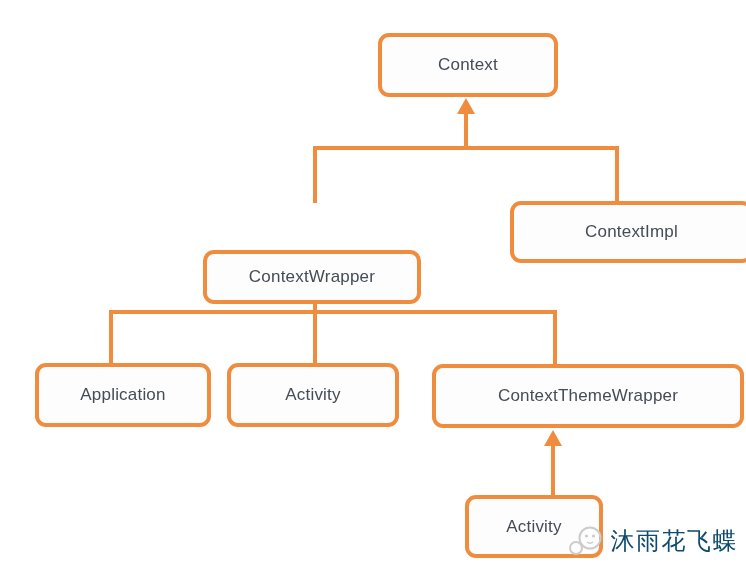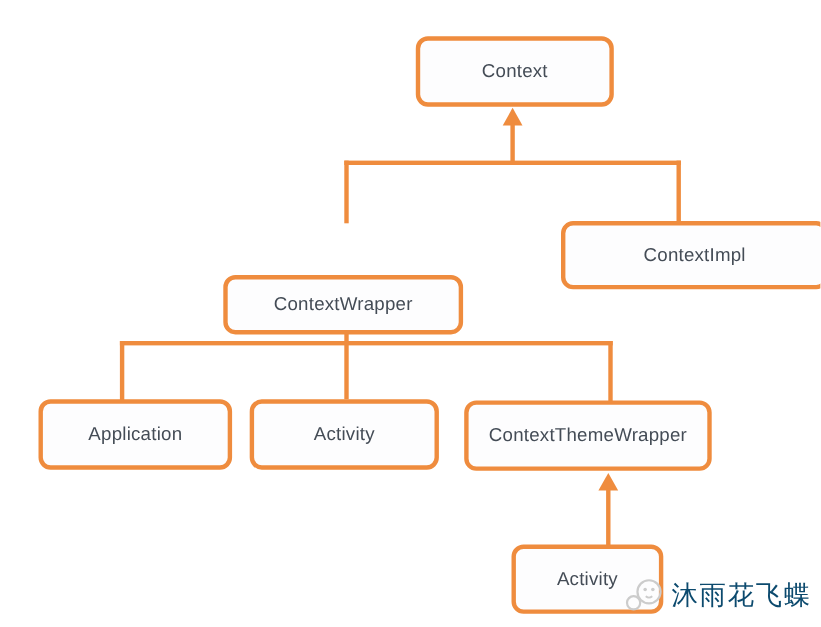--- a/index.html
+++ b/index.html
@@ -21,21 +21,21 @@
     font-size:17px;
     display:flex;align-items:center;justify-content:center;
     text-align:center;
     letter-spacing:.2px;
   }
   .n-context            {left:378px;top:33px; width:180px;height:64px;}
   .n-contextwrapper     {left:203px;top:202px;width:218px;height:54px;margin-top:48px;}
   .n-contextimpl        {left:510px;top:201px;width:243px;height:62px;}
   .n-application        {left:22px; top:363px;width:176px;height:64px;margin-left:13px;}
   .n-service            {left:227px;top:363px;width:172px;height:64px;}
-  .n-contextthemewrapper{left:422px;top:364px;width:225px;height:64px;}
+  .n-contextthemewrapper{left:432px;top:364px;width:312px;height:64px;}
   .n-activity           {left:465px;top:495px;width:138px;height:63px;}
   
   .ln{position:absolute;background:#EF8C3E;}
   .v{width:4px;} .h{height:4px;}
   .arrow{
     position:absolute;width:0;height:0;
     border-left:9px solid transparent;
     border-right:9px solid transparent;
     border-bottom:16px solid #EF8C3E;
   }

